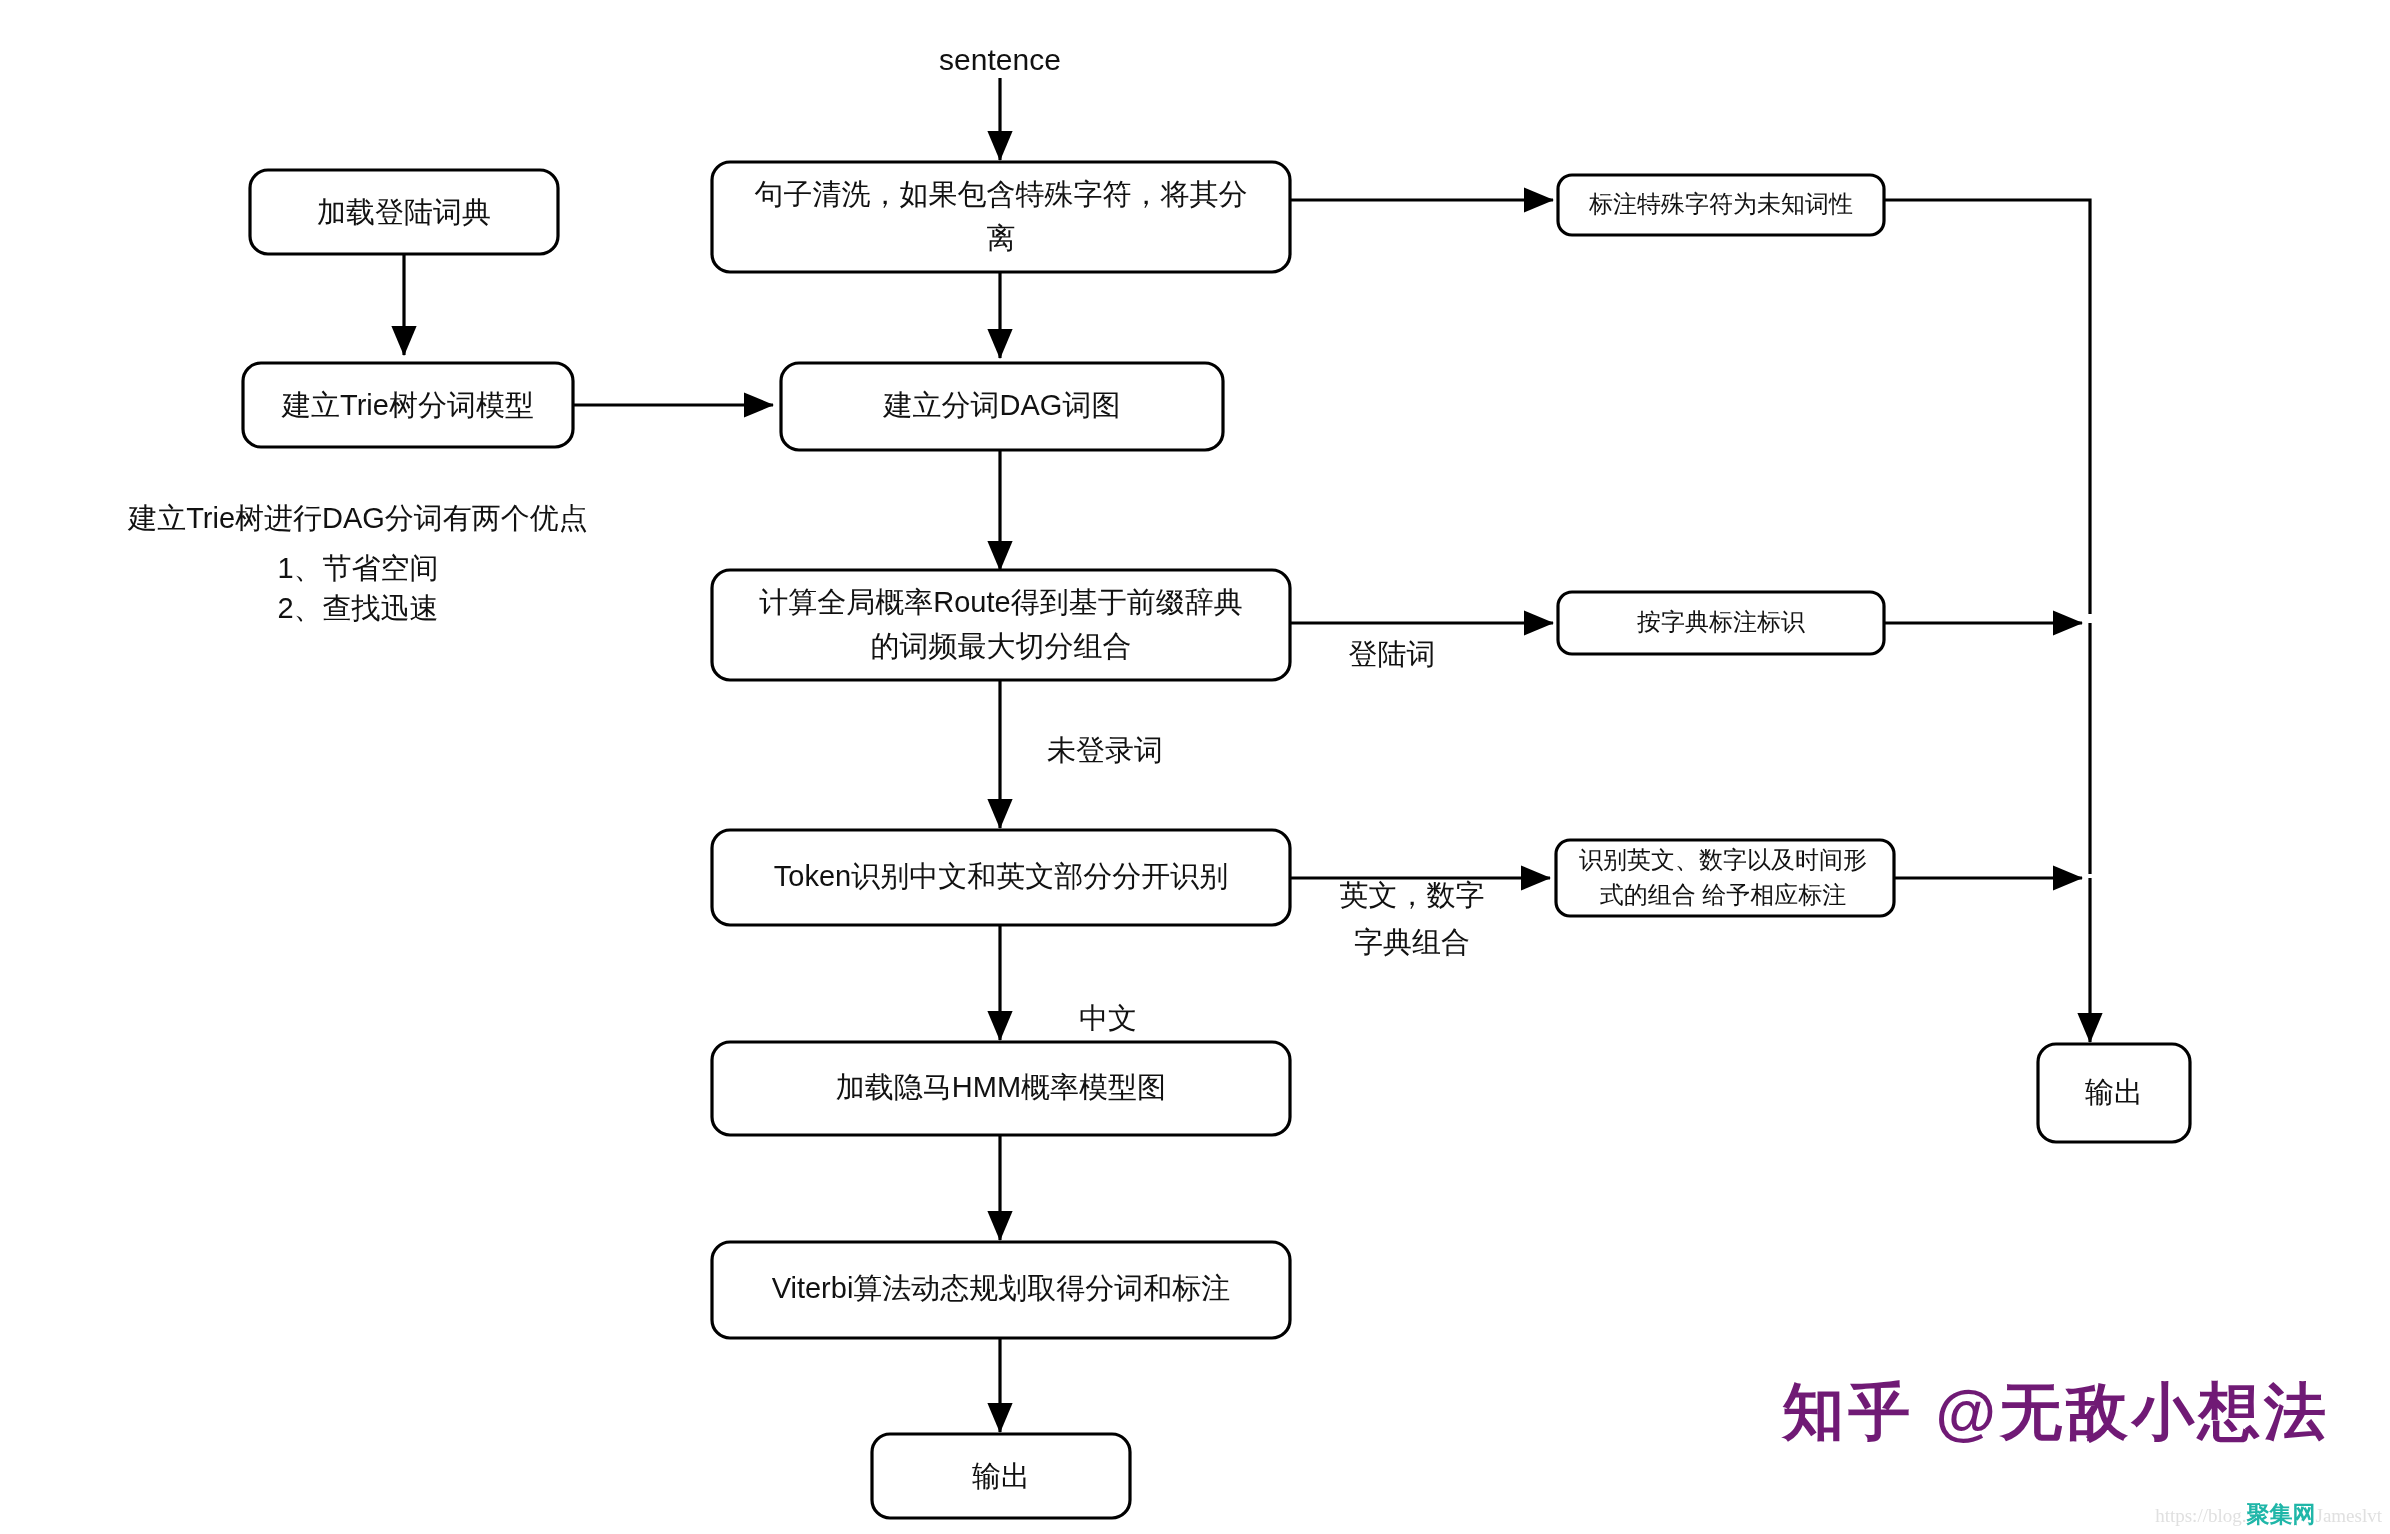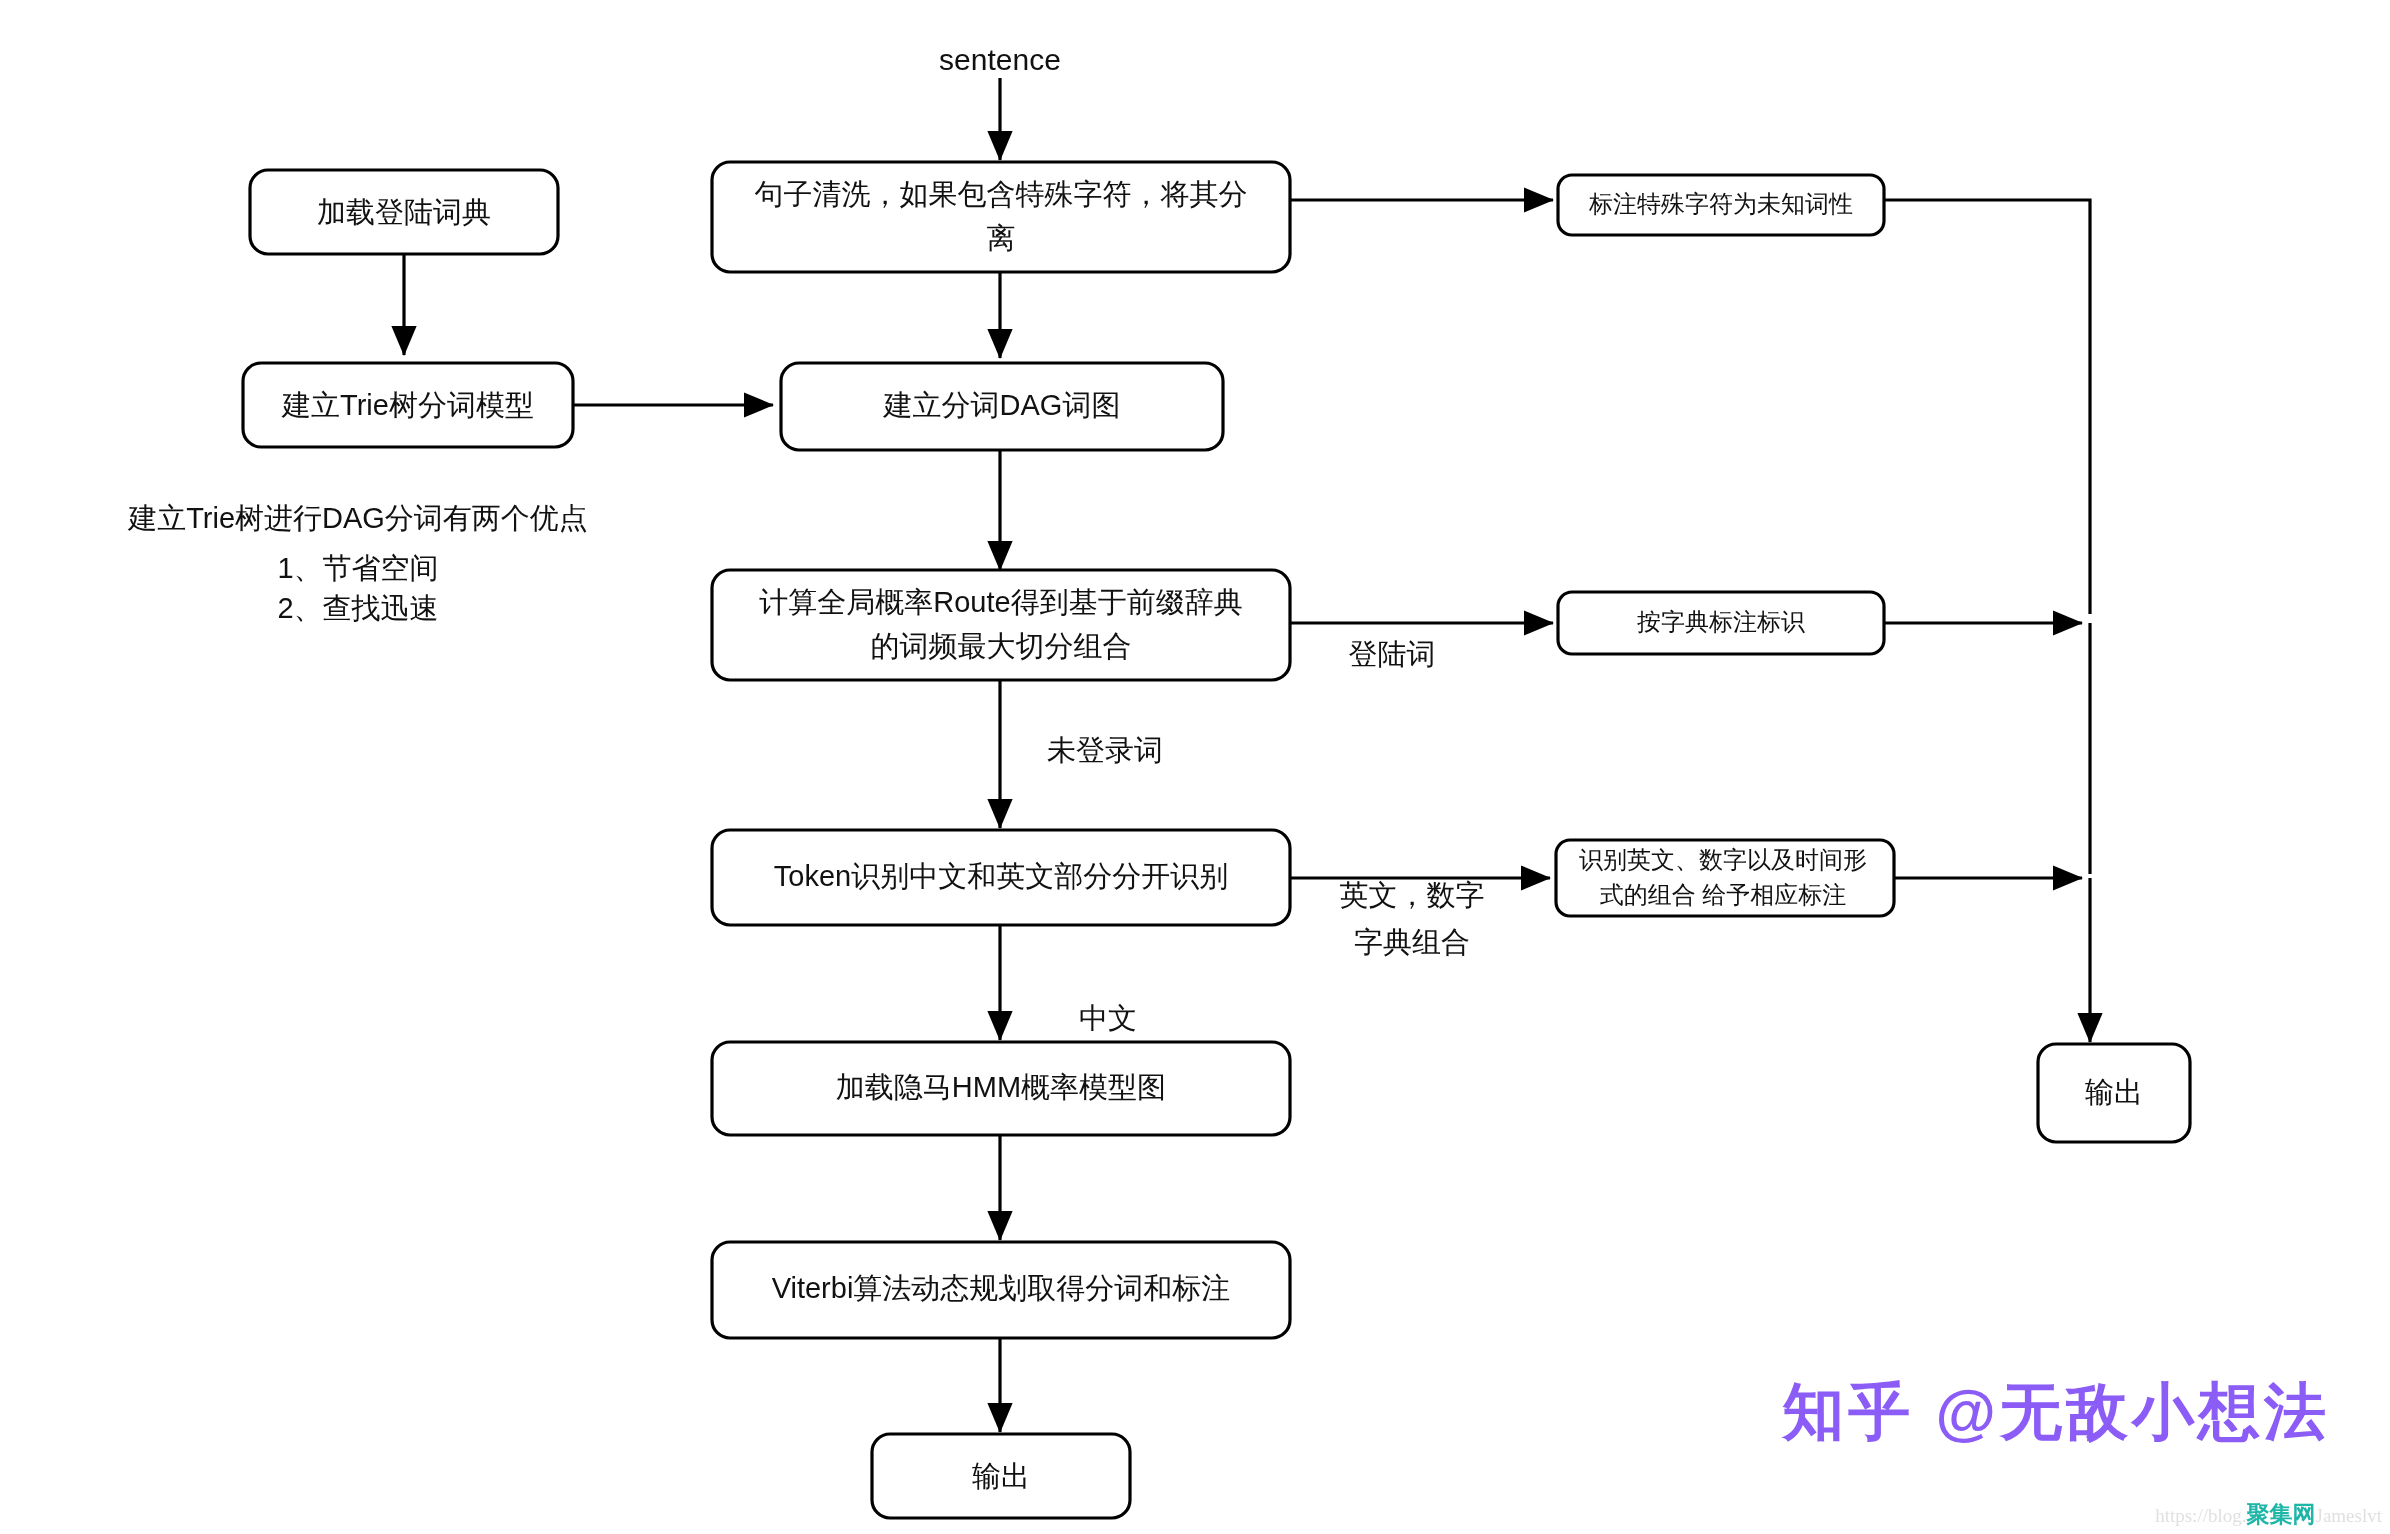--- a/index.html
+++ b/index.html
@@ -22,21 +22,21 @@
     font-family:"Liberation Sans","DejaVu Sans",sans-serif;
     fill:#111111;font-size:29px;text-anchor:middle;
   }
   .note-text{
     font-family:"Liberation Sans","DejaVu Sans",sans-serif;
     fill:#111111;font-size:29px;text-anchor:middle;
   }
   .wm-zhihu{
     position:absolute;right:60px;top:1370px;
     font-size:62px;font-weight:bold;letter-spacing:4px;
-    color:#8b5cf6;white-space:nowrap;
+    color:#701a75;white-space:nowrap;
     font-family:"Liberation Sans","DejaVu Sans",sans-serif;
     pointer-events:none;user-select:none;
   }
   .wm-bottom{
     position:absolute;right:8px;bottom:4px;
     font-size:19px;white-space:nowrap;
     font-family:"Liberation Serif","DejaVu Serif",serif;
     color:#e0e0e0;pointer-events:none;user-select:none;margin-top:16px;
   }
   .wm-bottom .brand{

